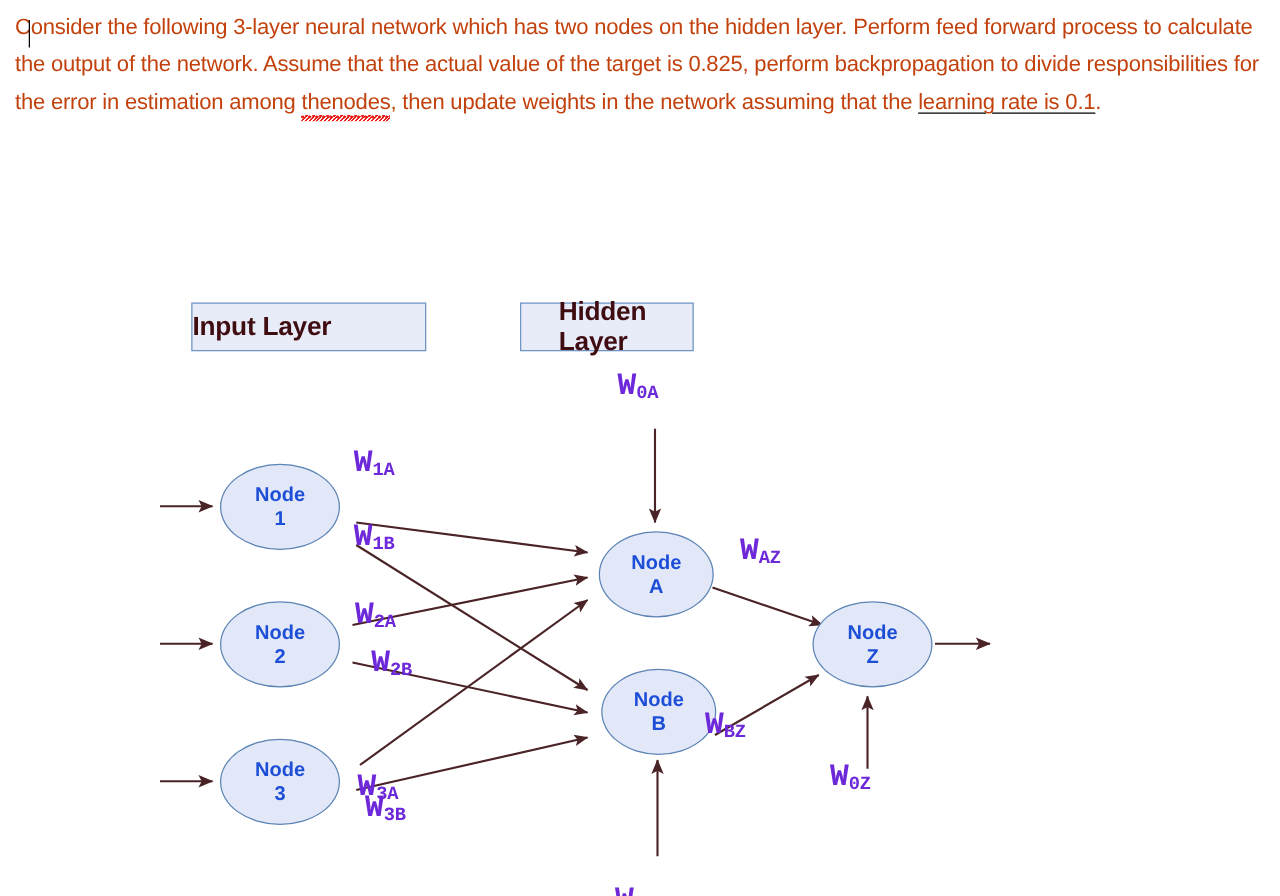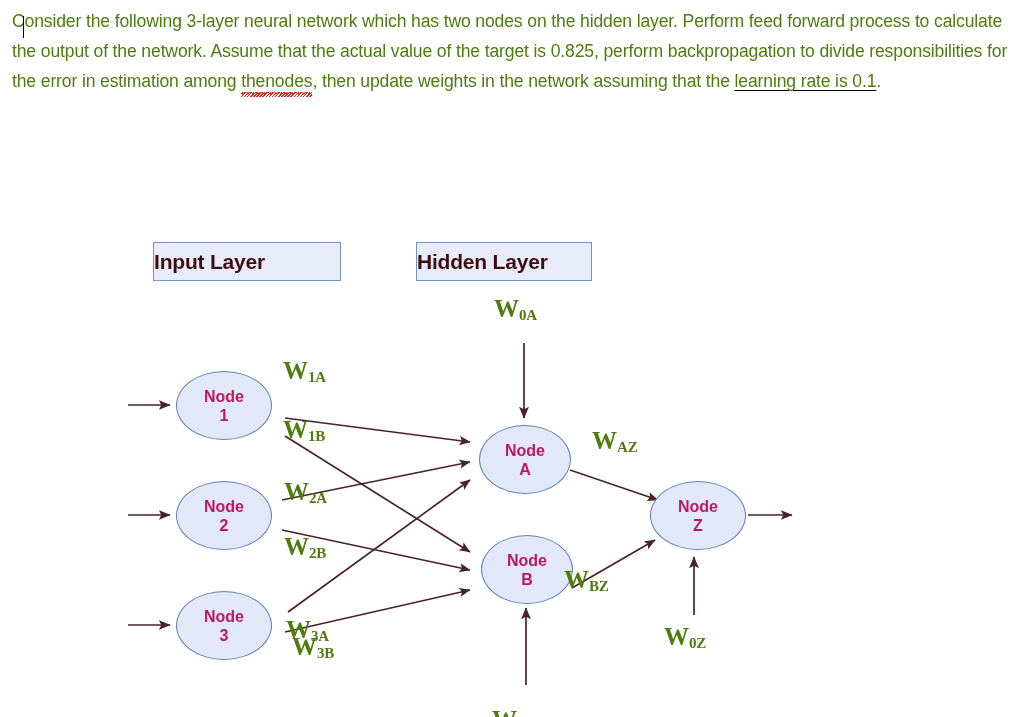--- a/index.html
+++ b/index.html
@@ -18,21 +18,21 @@
 
   
   #question-block {
     position: absolute;
     left: 12px;
     top: 6px;
     width: 1000px;
     font-family: "Liberation Sans", sans-serif;
     font-size: 17.6px;
     line-height: 30px;
-    color: #4d7c0f;
+    color: #c2410c;
     letter-spacing: -0.15px;
   }
   #text-caret {
     position: absolute;
     left: 11px;
     top: 10px;
     width: 1px;
     height: 22px;
     background: #000000;
   }
@@ -102,32 +102,32 @@
   .node {
     position: absolute;
     box-sizing: border-box;
     background: #e3e8f8;
     border: 1.6px solid #5b84b5;
     border-radius: 50%;
     display: flex;
     flex-direction: column;
     align-items: center;
     justify-content: center;
-    color: #be185d;
+    color: #1d4ed8;
     font-weight: bold;
     font-size: 16px;
     line-height: 19px;
     font-family: "Liberation Sans", sans-serif;
   }
 
   .wlabel {
     position: absolute;
-    color: #4d7c0f;
+    color: #6d28d9;
     font-weight: bold;
-    font-family: Liberation Serif, serif;
+    font-family: Liberation Mono, monospace;
     white-space: nowrap;
     line-height: 1;
   }
   .wlabel .w-main { font-size: 25px; }
   .wlabel .w-sub {
     font-size: 15px;
     vertical-align: -0.22em;
     letter-spacing: -0.2px;
   }
 
@@ -187,21 +187,21 @@
       <line x1="526" y1="685" x2="526" y2="608" marker-end="url(#arwS)"></line>
       <line x1="694" y1="615" x2="694" y2="557" marker-end="url(#arwS)"></line>
 
       <line x1="748" y1="515" x2="792" y2="515" marker-end="url(#arwS)"></line>
     </g>
   </svg>
 
   <div class="layer-box" style="left:153px; top:242px; width:188px; height:39px;">
     <span>Input Layer</span>
   </div>
-  <div class="layer-box" style="left:416px; top:242px; width:176px; height:39px;">
+  <div class="layer-box" style="left:416px; top:242px; width:139px; height:39px;padding-left:30px;">
     <span>Hidden Layer</span>
   </div>
 
   <div class="node" style="left:176px; top:371px; width:96px; height:69px;">
     <span>Node</span>
     <span>1</span>
   </div>
   <div class="node" style="left:176px; top:481px; width:96px; height:69px;">
     <span>Node</span>
     <span>2</span>
@@ -227,38 +227,38 @@
 
   <div class="wlabel" style="left:283px; top:358px;">
     <span class="w-main">W</span><span class="w-sub">1A</span>
   </div>
   <div class="wlabel" style="left:283px; top:417px;">
     <span class="w-main">W</span><span class="w-sub">1B</span>
   </div>
   <div class="wlabel" style="left:284px; top:479px;">
     <span class="w-main">W</span><span class="w-sub">2A</span>
   </div>
-  <div class="wlabel" style="left:284px; top:518px;margin-top:16px;">
+  <div class="wlabel" style="left:297px; top:518px;">
     <span class="w-main">W</span><span class="w-sub">2B</span>
   </div>
   <div class="wlabel" style="left:286px; top:581px;margin-top:36px;">
     <span class="w-main">W</span><span class="w-sub">3A</span>
   </div>
   <div class="wlabel" style="left:292px; top:634px;">
     <span class="w-main">W</span><span class="w-sub">3B</span>
   </div>
   <div class="wlabel" style="left:592px; top:428px;">
     <span class="w-main">W</span><span class="w-sub">AZ</span>
   </div>
   <div class="wlabel" style="left:564px; top:567px;">
     <span class="w-main">W</span><span class="w-sub">BZ</span>
   </div>
   <div class="wlabel" style="left:494px; top:296px;">
     <span class="w-main">W</span><span class="w-sub">0A</span>
   </div>
   <div class="wlabel" style="left:492px; top:673px;margin-top:34px;">
     <span class="w-main">W</span><span class="w-sub">0B</span>
   </div>
-  <div class="wlabel" style="left:664px; top:624px;">
+  <div class="wlabel" style="left:664px; top:609px;">
     <span class="w-main">W</span><span class="w-sub">0Z</span>
   </div>
 
 </div>
 
 </body></html>

